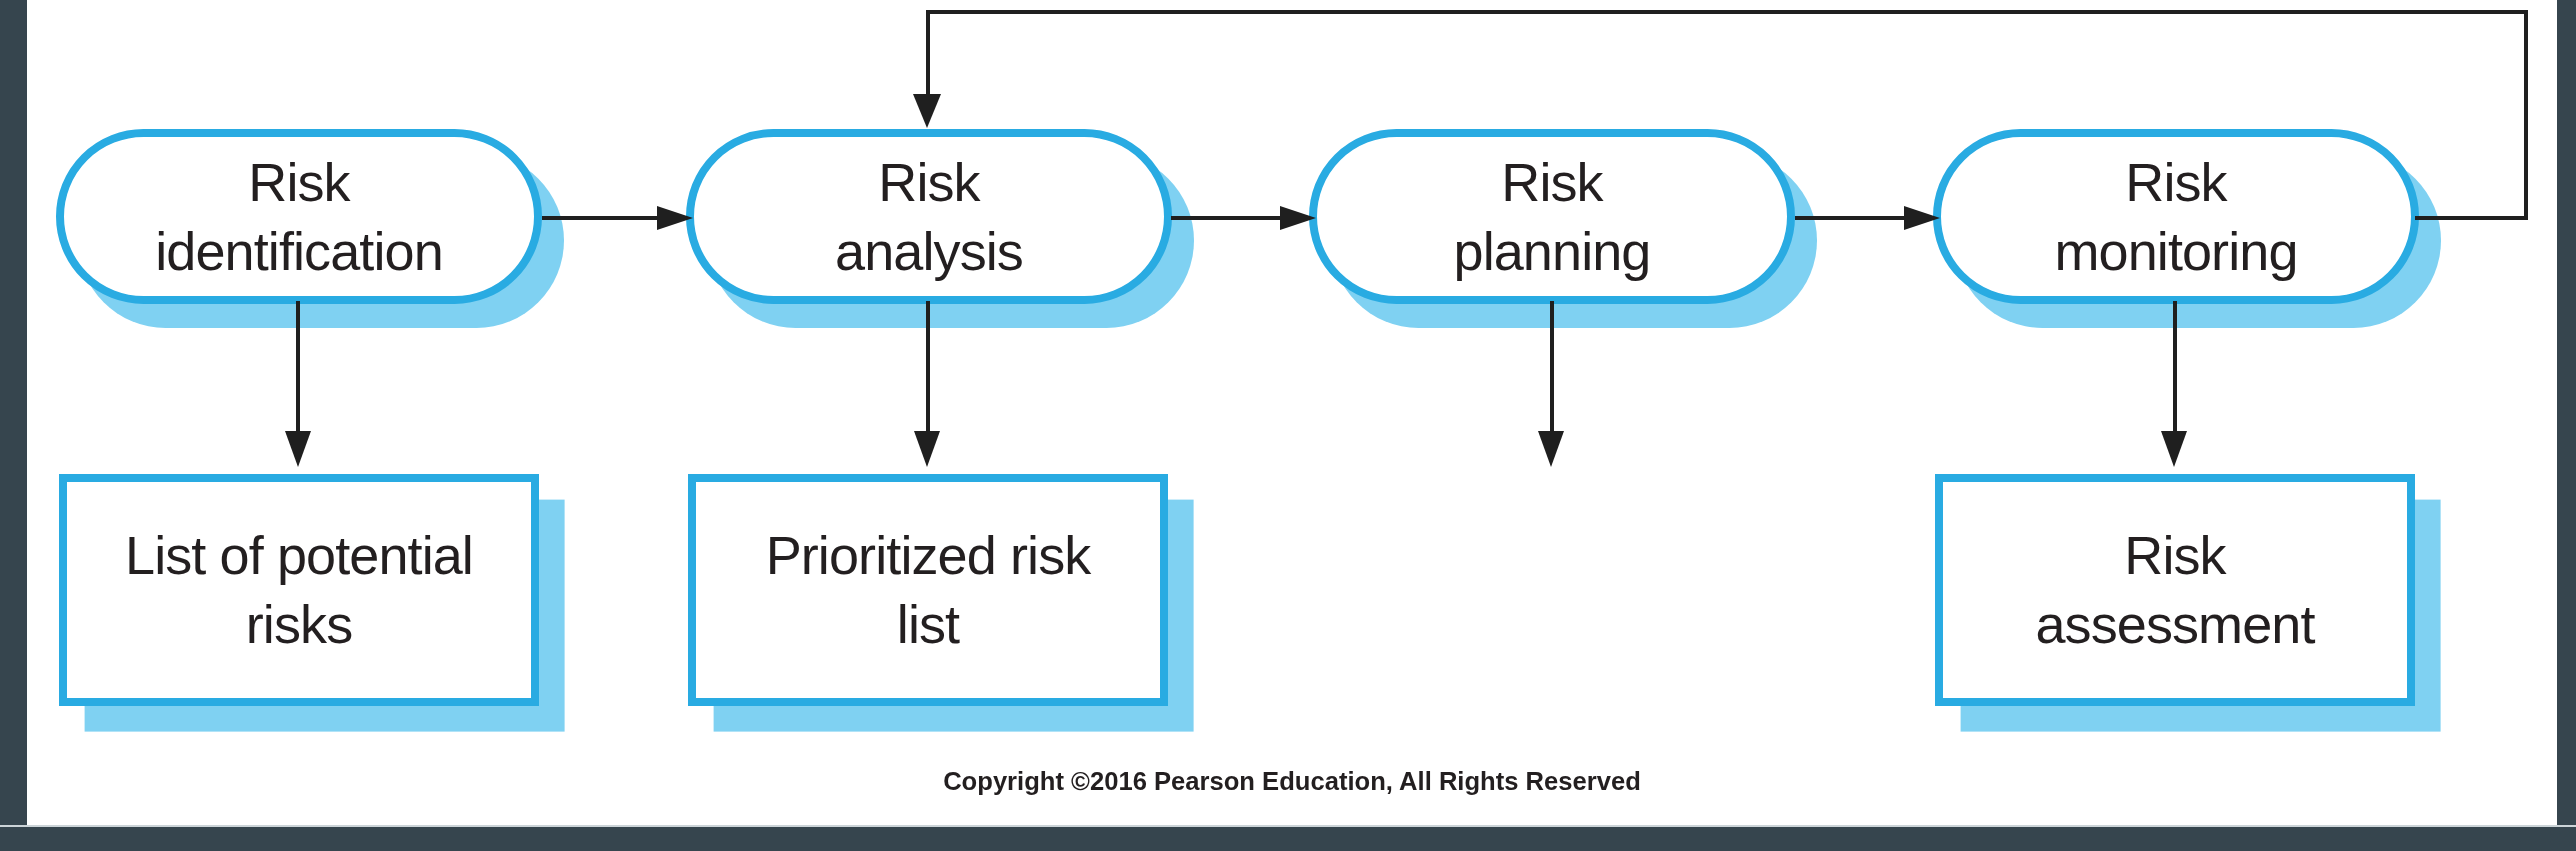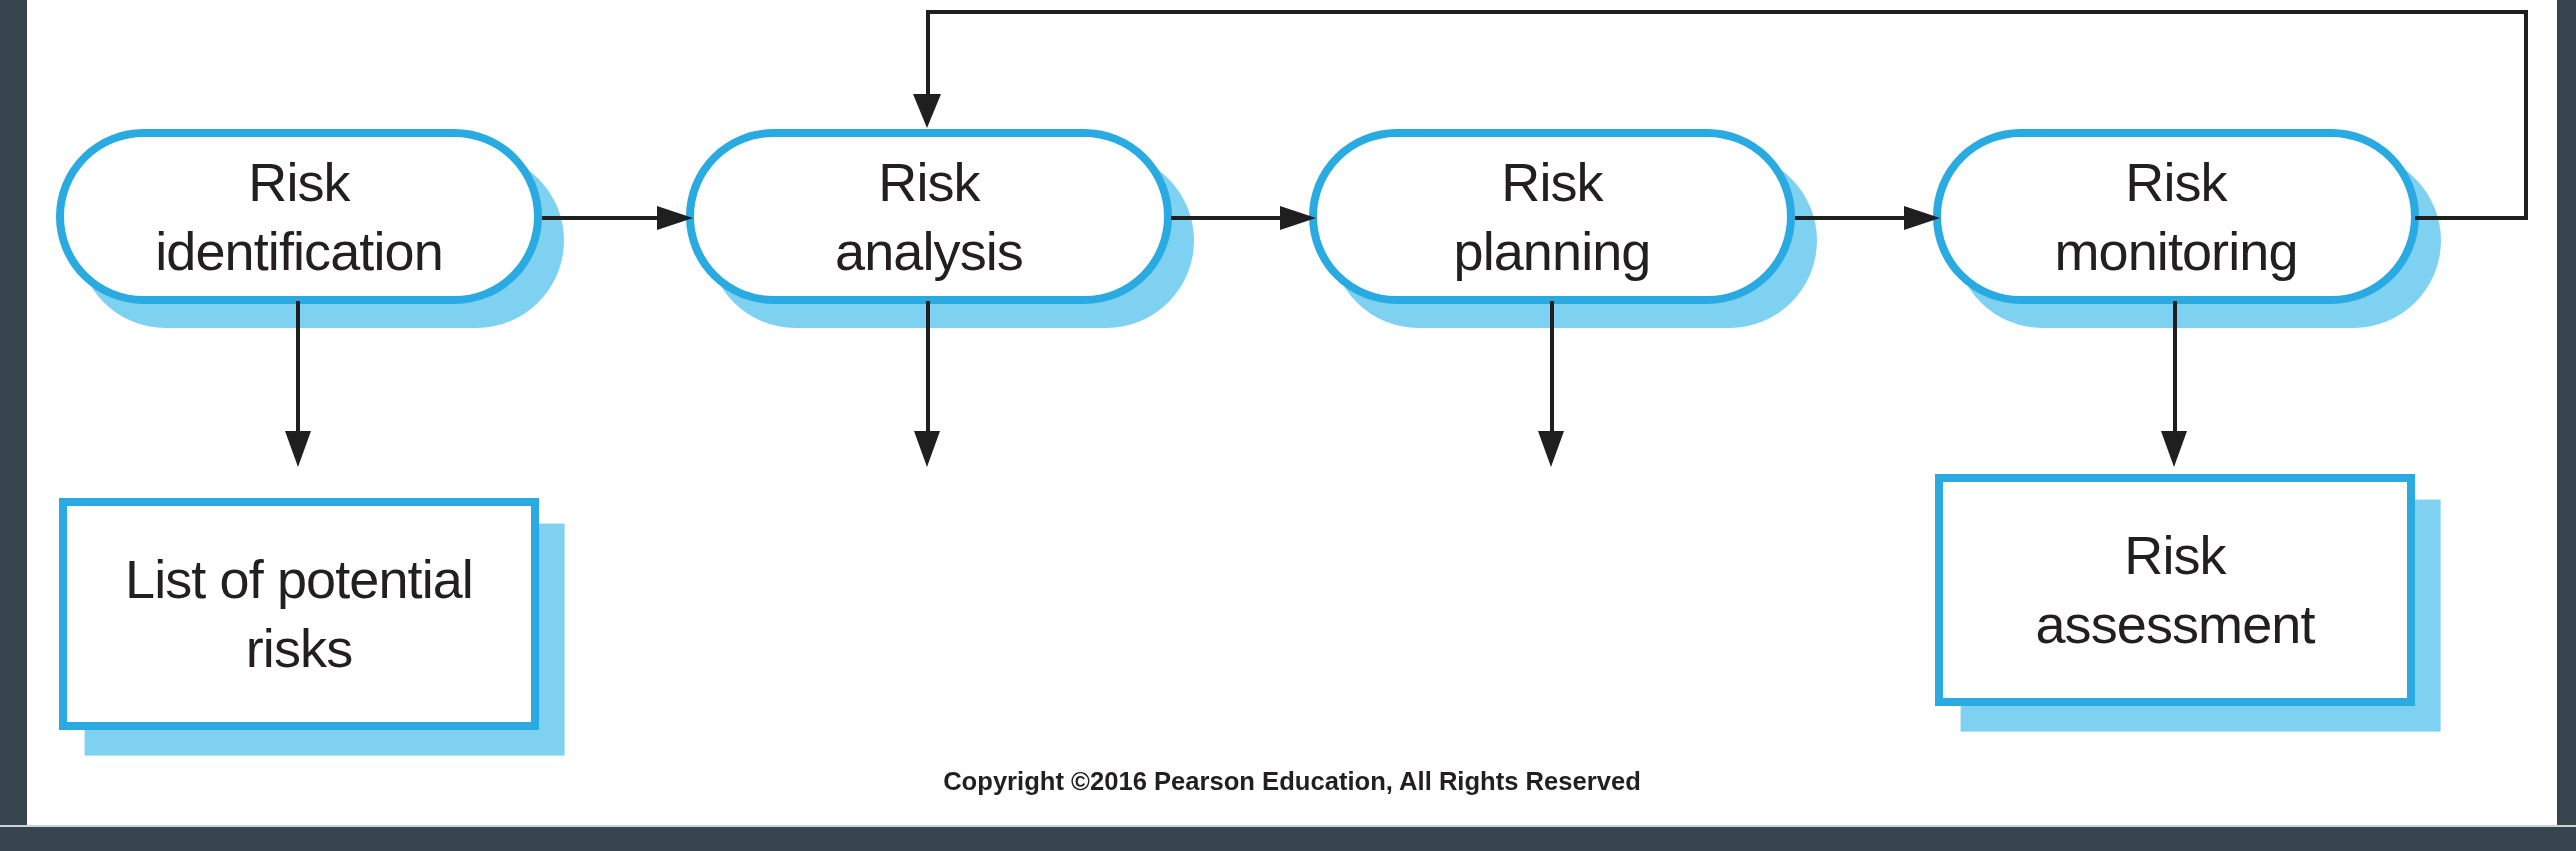--- a/index.html
+++ b/index.html
@@ -47,21 +47,21 @@
     position:absolute;
     top:474px;height:232px;width:480px;
     background:#fff;
     border:8.5px solid var(--accent,#29abe2);
     box-shadow:25.6px 25.6px 0 0 var(--shadow,#7fd1f2);
     box-sizing:border-box;
     display:flex;align-items:center;justify-content:center;
     text-align:center;
     z-index:2;
   }
-  .output.c1{left:59px;margin-top:24px;}
+  .output.c1{left:59px;}
   .output.c2{left:688px;}
   .output.c3{left:1312px;}
   .output.c4{left:1935px;}
 
   .label{
     white-space:pre-line;
     font-weight:400;
     font-size:54px;
     line-height:69px;
     letter-spacing:-0.9px;
@@ -151,20 +151,24 @@
   </div>
   <div class="stage c4">
     <span class="label">Risk
 monitoring</span>
   </div>
 
   <div class="output c1">
     <span class="label">List of potential
 risks</span>
   </div>
+  <div class="output c2">
+    <span class="label">Prioritized risk
+list</span>
+  </div>
   <div class="output c4">
     <span class="label">Risk
 assessment</span>
   </div>
 
   <div class="copyright">Copyright ©2016 Pearson Education, All Rights Reserved</div>
 
 </div>
 
 

